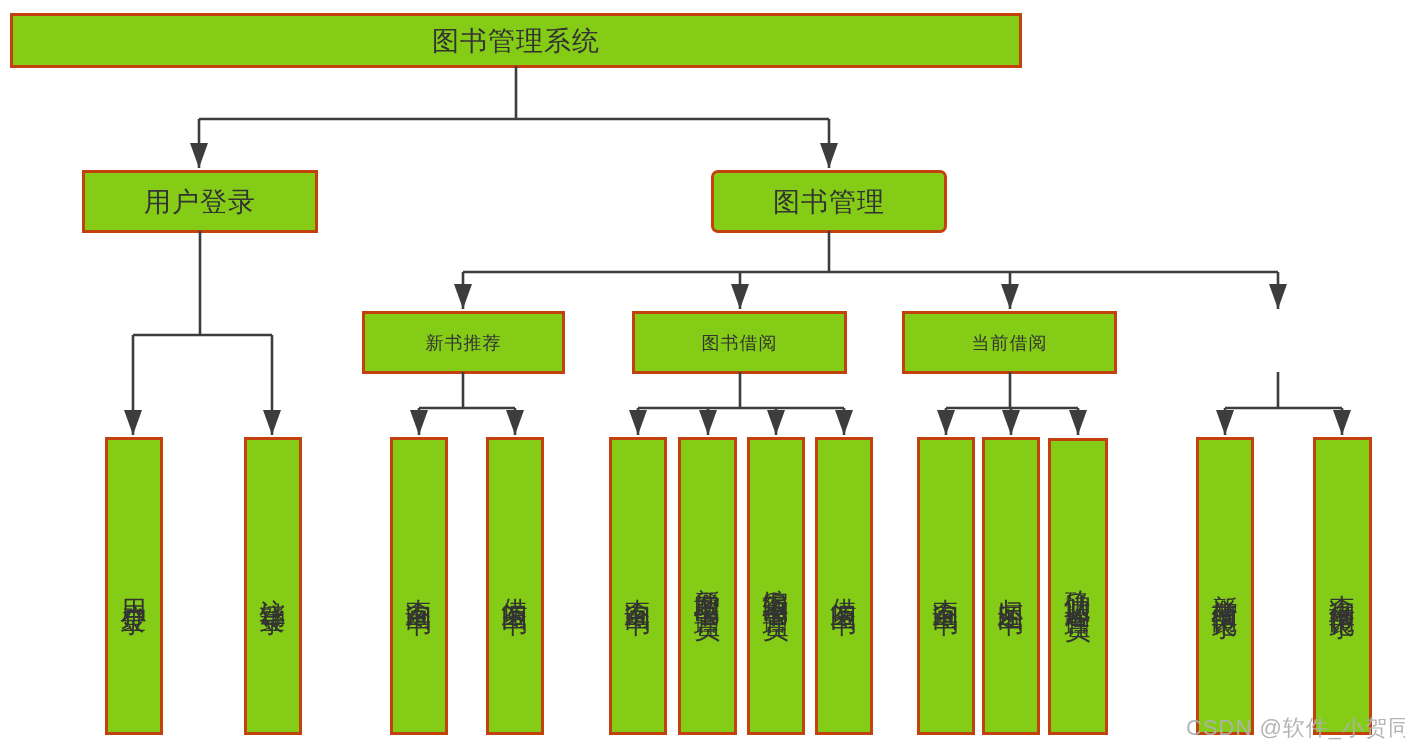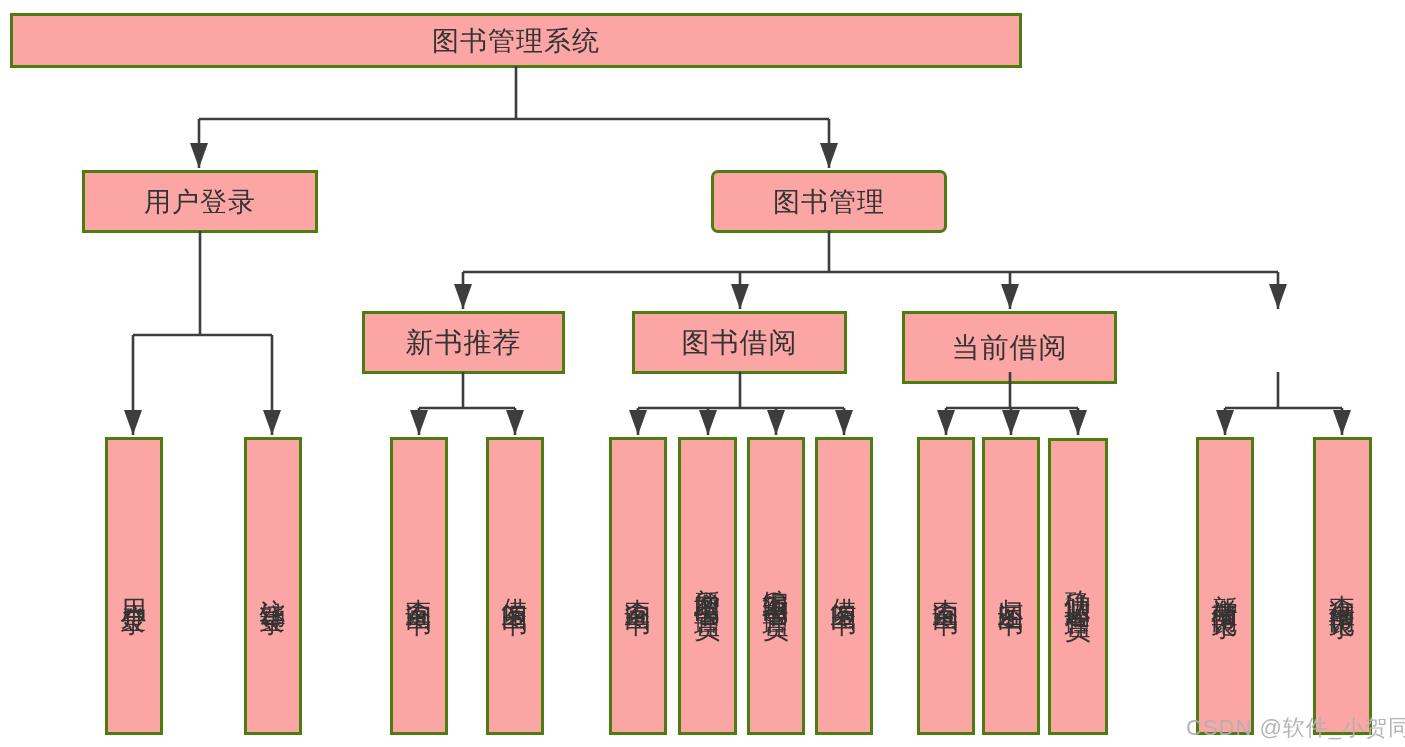--- a/index.html
+++ b/index.html
@@ -11,31 +11,31 @@
     position: relative;
     width: 1405px;
     height: 747px;
     background: #ffffff;
     font-family: "Liberation Sans", "DejaVu Sans", sans-serif;
     overflow: hidden;
   }
   .node {
     position: absolute;
     box-sizing: border-box;
-    border: 3px solid #4d7c0f;
-    background: #fca5a5;
+    border: 3px solid #c2410c;
+    background: #84cc16;
     display: flex;
     align-items: center;
     justify-content: center;
     color: #333333;
     z-index: 1;
   }
   .node.lvl1 { font-size: 27px; letter-spacing: 1px; }
   .node.lvl2 { font-size: 27px; letter-spacing: 1px; }
-  .node.lvl3 { font-size: 28px; letter-spacing: 1px; text-align: center; }
+  .node.lvl3 { font-size: 18px; letter-spacing: 1px; text-align: center; }
   .node.leaf { font-size: 26px; }
   .node.leaf .vtext {
     writing-mode: vertical-rl;
     text-orientation: mixed;
     letter-spacing: 4px;
     line-height: 1;
     white-space: nowrap;
   }
   #wires {
     position: absolute;
@@ -124,21 +124,21 @@
   <div class="node lvl2" style="left:711px; top:170px; width:236px; height:63px;border-radius:7px;">
     <span>图书管理</span>
   </div>
 
   <div class="node lvl3" style="left:362px; top:311px; width:203px; height:63px;">
     <span>新书推荐</span>
   </div>
   <div class="node lvl3" style="left:632px; top:311px; width:215px; height:63px;">
     <span>图书借阅</span>
   </div>
-  <div class="node lvl3" style="left:902px; top:311px; width:215px; height:73px;">
+  <div class="node lvl3" style="left:902px; top:311px; width:215px; height:63px;">
     <span>当前借阅</span>
   </div>
 
   <div class="node leaf" style="left:105px; top:437px; width:58px; height:298px;">
     <span class="vtext">用户登录</span>
   </div>
   <div class="node leaf" style="left:244px; top:437px; width:58px; height:298px;">
     <span class="vtext">注销登录</span>
   </div>
 

